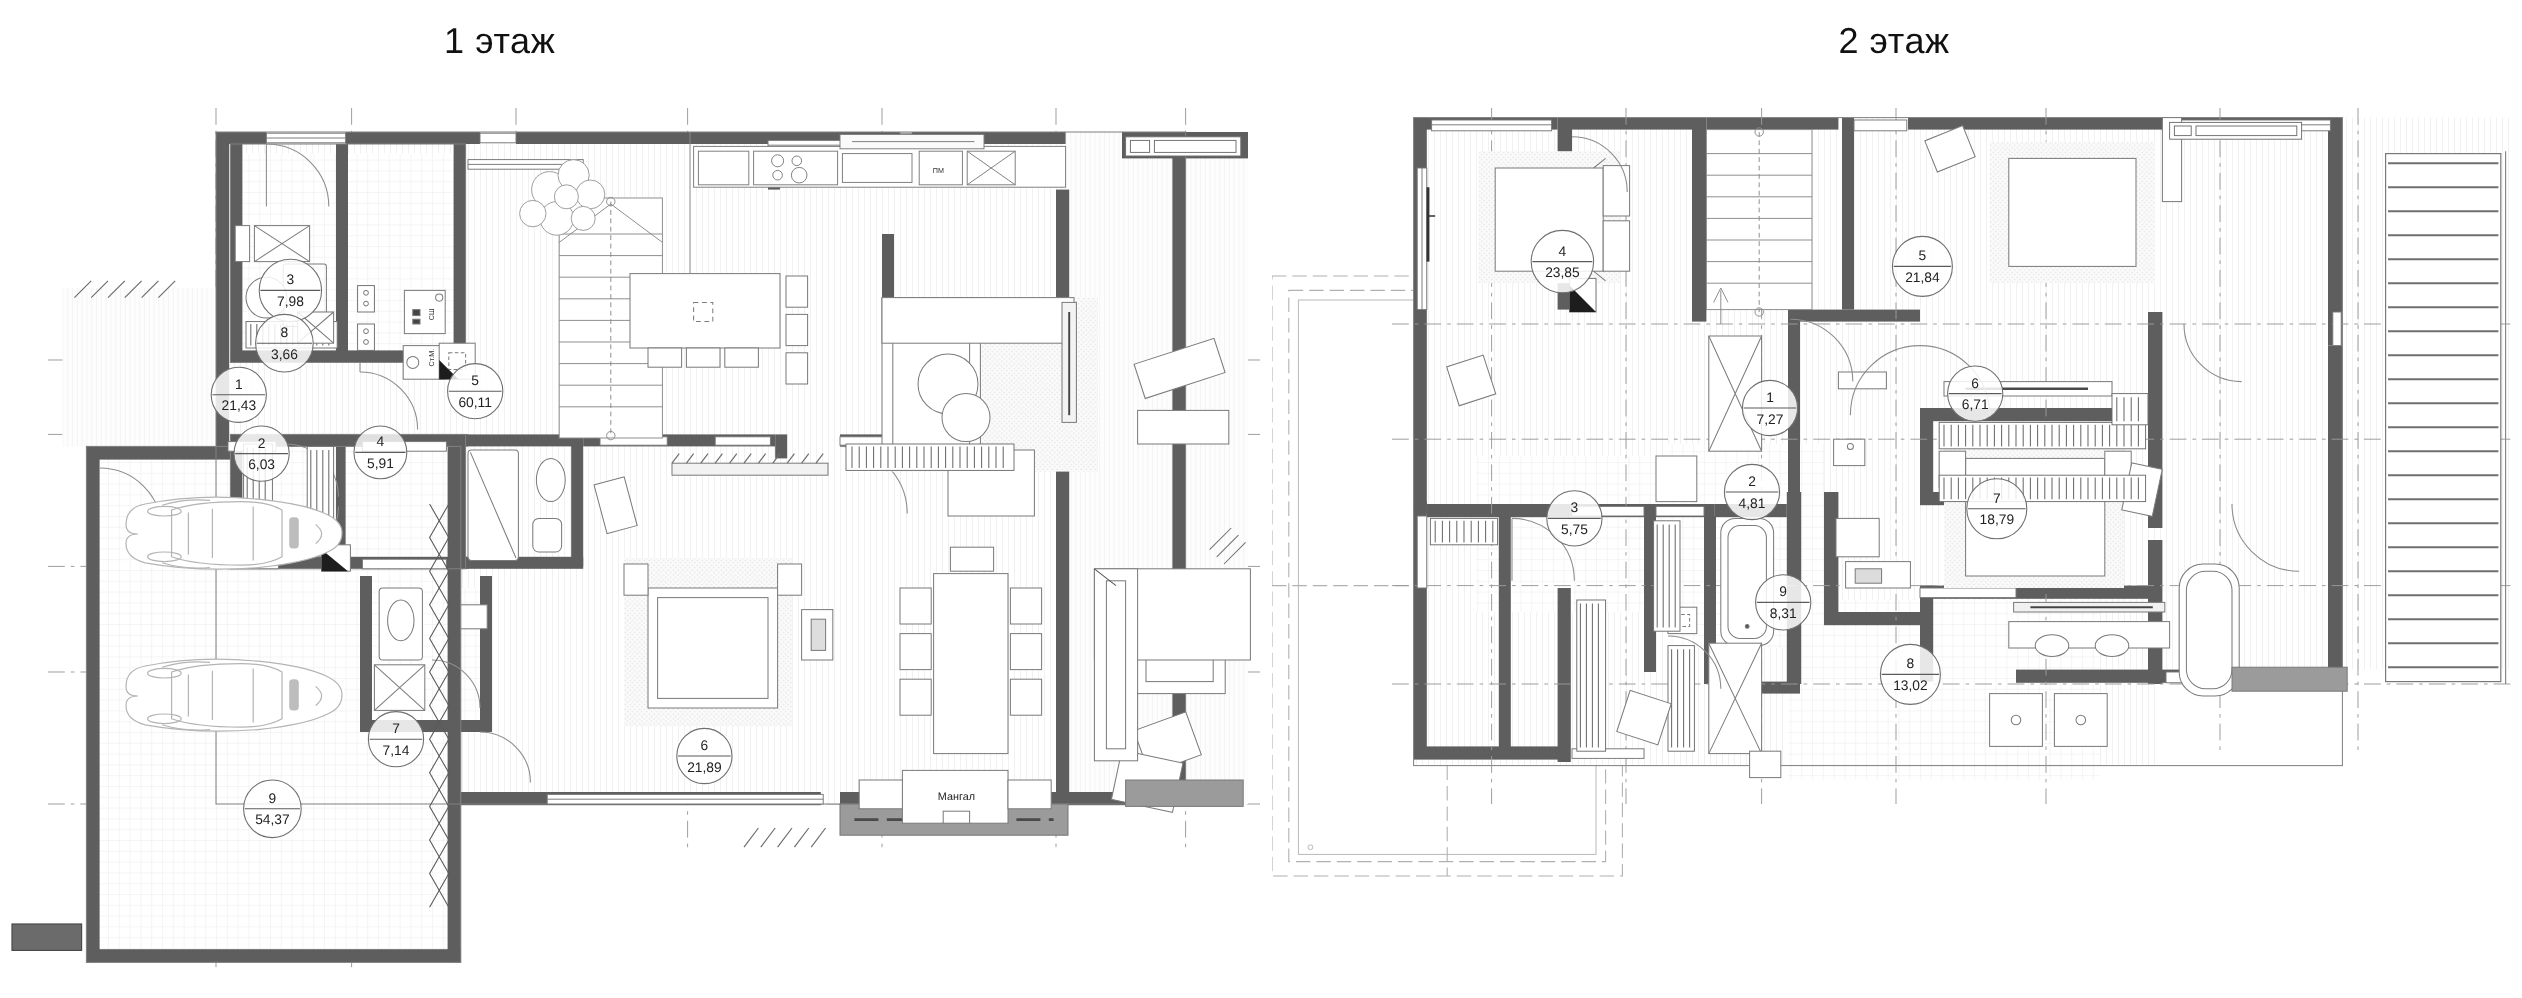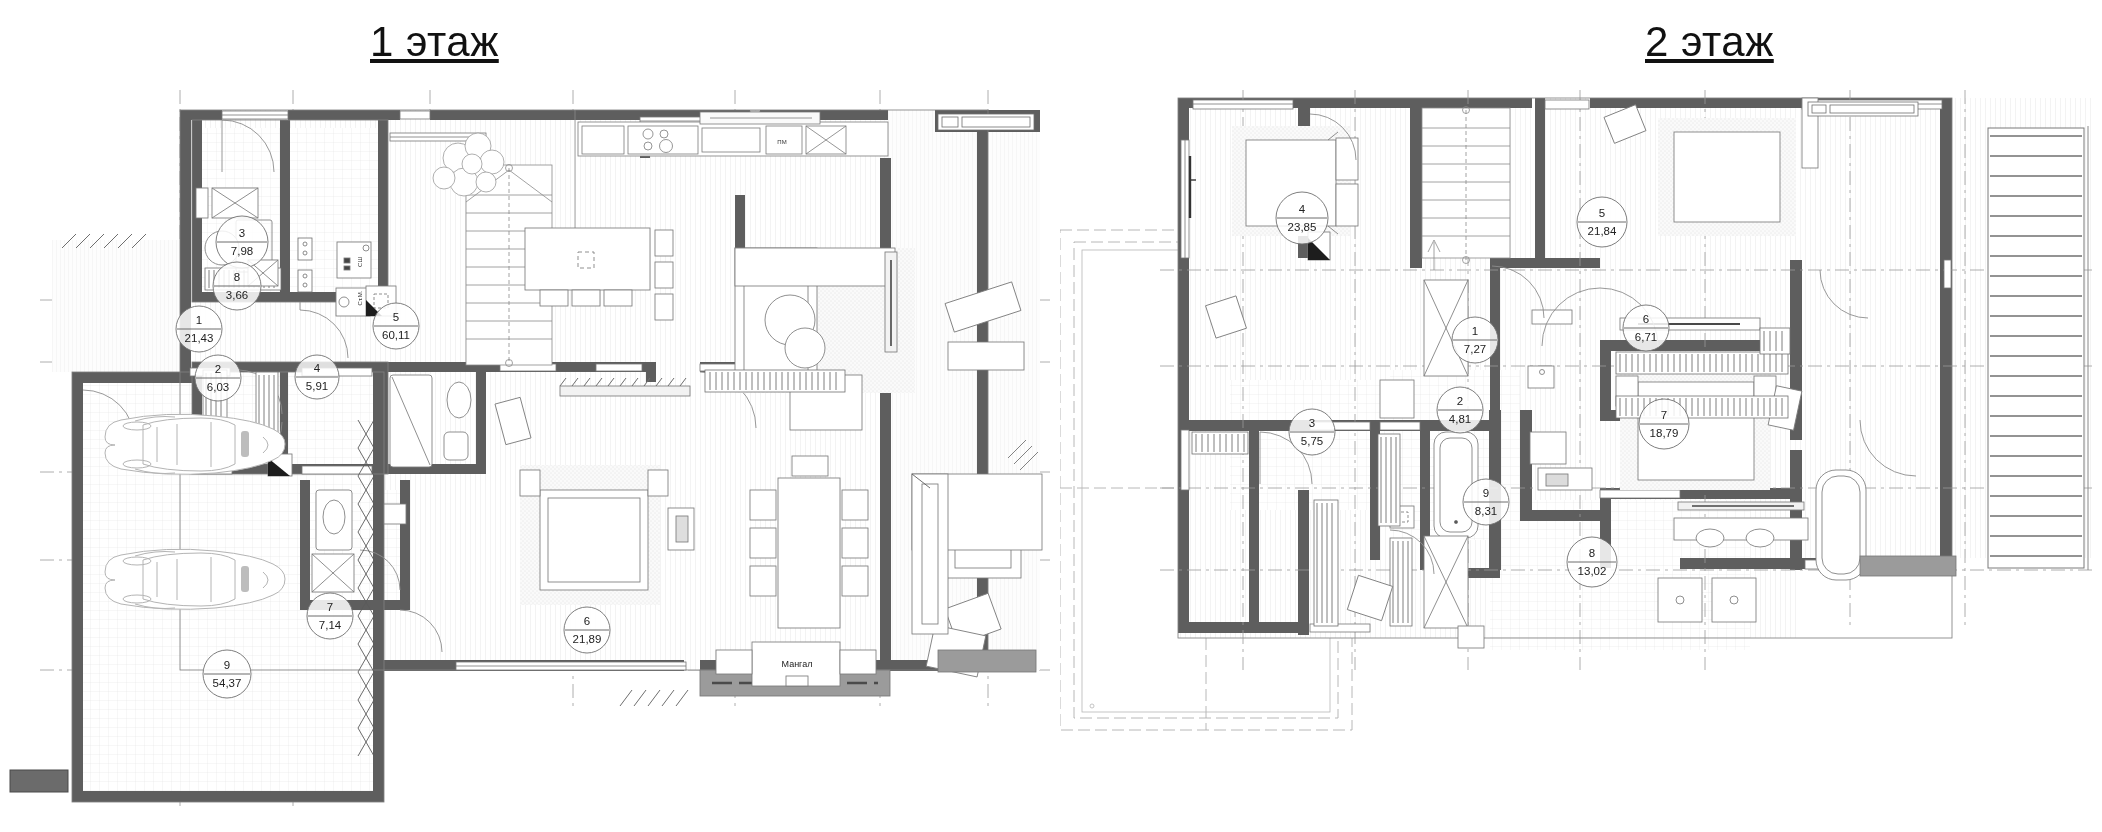--- a/index.html
+++ b/index.html
@@ -1,29 +1,28 @@
 <!DOCTYPE html>
 <html><head>
 <meta charset="utf-8">
 <title>Floor Plans</title>
 <style>
   html,body{margin:0;padding:0;background:#ffffff;}
   body{width:2102px;height:832px;font-family:"Liberation Sans",sans-serif;overflow:hidden;position:relative;}
 
   .floor-title{
     position:absolute;
-    font-size:42px;
+    font-size:30px;
     color:#111;
     font-weight:400;
     letter-spacing:0.5px;
     white-space:nowrap;
-    text-decoration:underline;
   }
   #title-floor1{left:370px;top:18px;}
-  #title-floor2{left:1645px;top:18px;}
+  #title-floor2{left:1532px;top:18px;}
 
   .plan{position:absolute;}
   svg{display:block;}
 
   
   .rlabel-num{font-family:"Liberation Sans",sans-serif;font-size:11.5px;fill:#222;text-anchor:middle;}
   .rlabel-area{font-family:"Liberation Sans",sans-serif;font-size:11.5px;fill:#222;text-anchor:middle;}
   .tiny-label{font-family:"Liberation Sans",sans-serif;font-size:6px;fill:#333;text-anchor:middle;}
   .mangal-label{font-family:"Liberation Sans",sans-serif;font-size:9px;fill:#222;text-anchor:middle;}
 </style>

